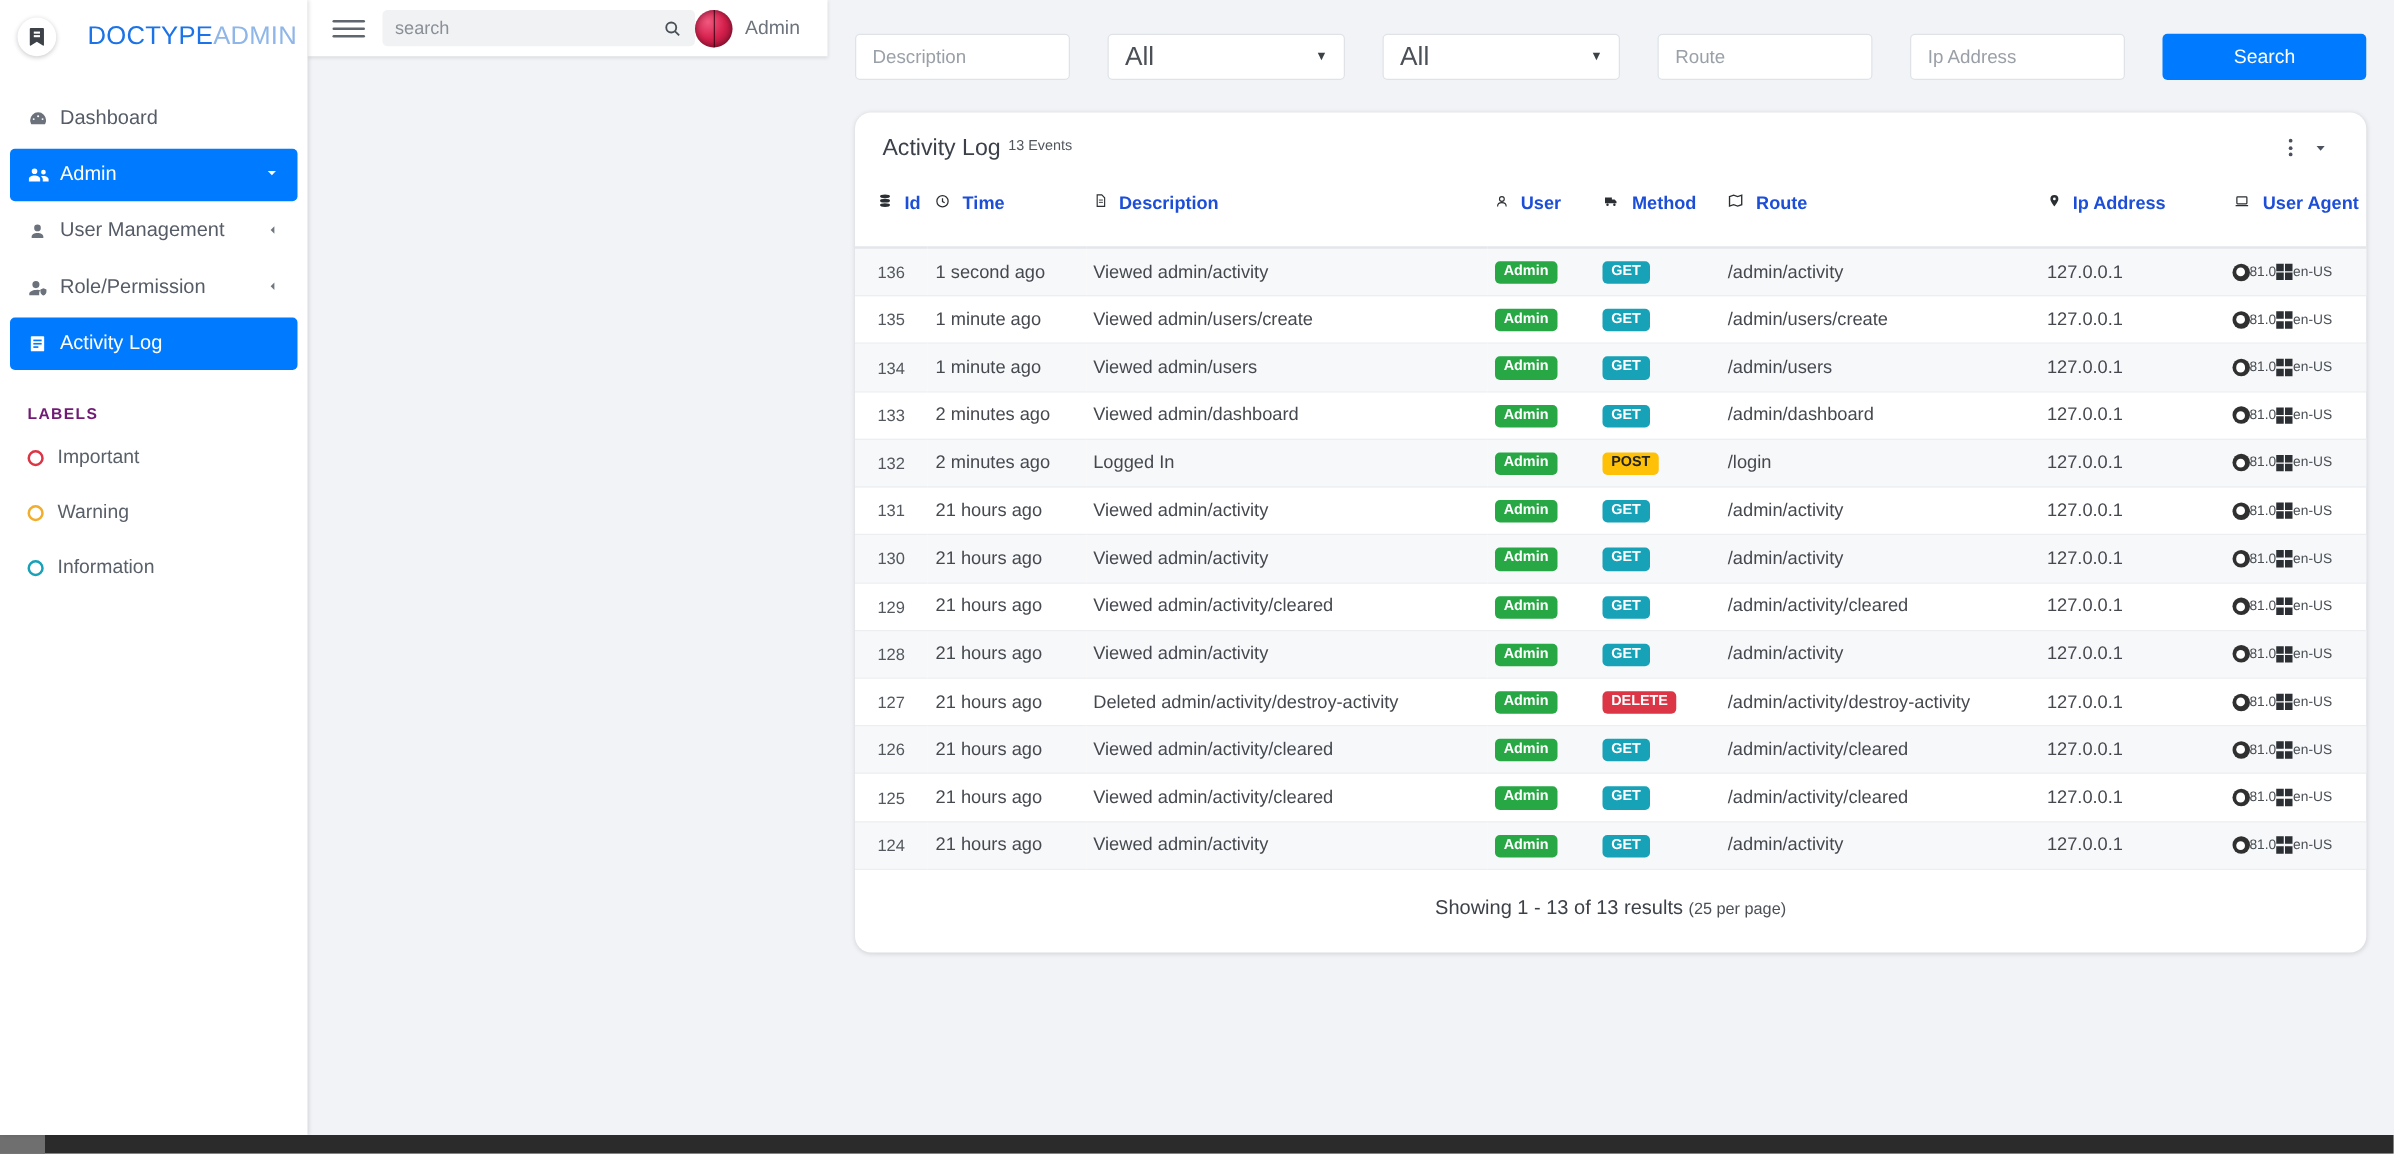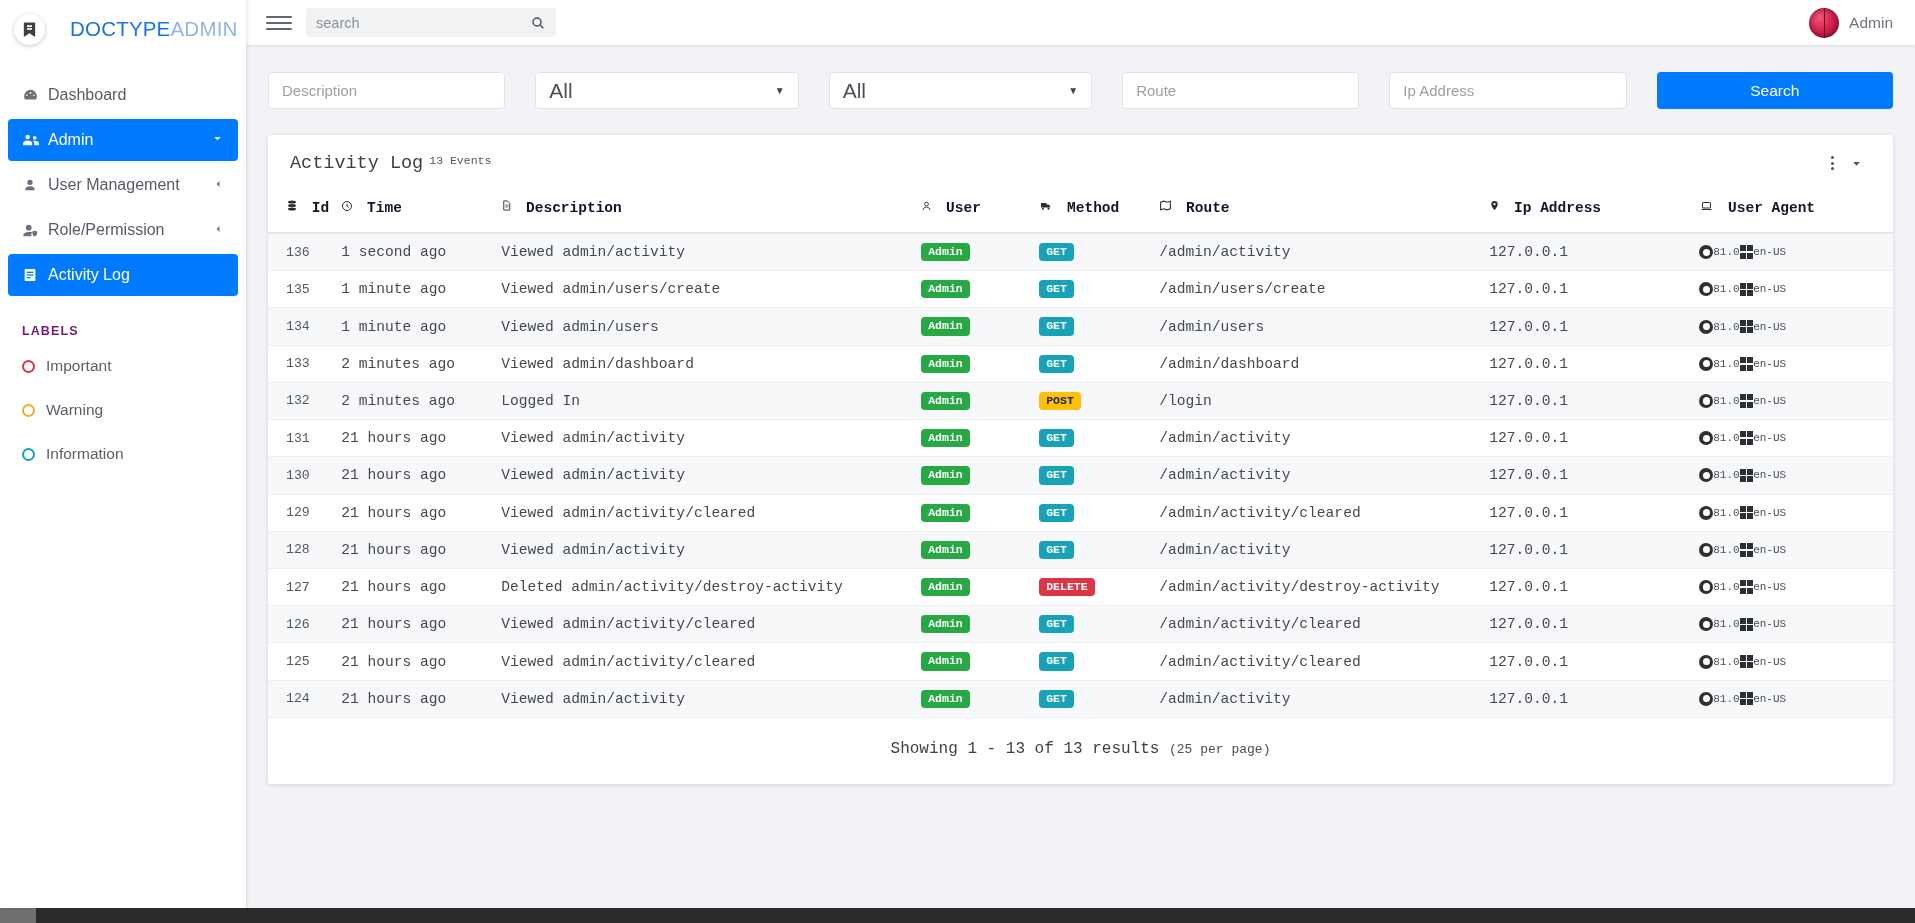--- a/index.html
+++ b/index.html
@@ -52,21 +52,21 @@
     letter-spacing: 1.1px; color: #701a75; font-weight: 700;
   }
   .label-item {
     display: flex; align-items: center; gap: 11px;
     height: 44px; padding-left: 22px; font-size: 15.5px; color: #5a6068;
     cursor: pointer;
   }
   .ring { width: 13px; height: 13px; border-radius: 50%; border: 2px solid #888; }
 
   
-  .main { flex: 1; height: 908px; display: flex; flex-direction: column; min-width: 0; }
+  .main { flex: 1; height: 908px; display: flex; flex-direction: row; min-width: 0; }
   .topbar {
     height: 45px; background: #fff; display: flex; align-items: center;
     padding: 0 22px 0 20px; box-shadow: 0 1px 3px rgba(0,0,0,.10);
     position: relative; z-index: 4;
   }
   .burger { width: 26px; height: 20px; display:flex; flex-direction:column;
             justify-content:center; gap:4px; cursor:pointer; margin-right: 14px;}
   .burger span { display:block; height:2px; background:#5f666e; border-radius:1px; }
   .search-box {
     width: 250px; height: 29px; background:#f1f2f4; border-radius:4px;
@@ -110,38 +110,37 @@
   .sel-val { font-size:21px; color:#4b5057; }
   .caret-dn { font-size:10px; color:#3c4146; }
   .btn-search {
     width: 243px; height: 37px; border:none; border-radius:4px;
     background:#007bff; color:#fff; font-family:inherit; font-size:15.5px;
     cursor:pointer;
   }
 
   
   .card {
-    background:#fff; border-radius:3px; box-shadow: 0 1px 4px rgba(0,0,0,.13);
+    background:#fff; border-radius:13px; box-shadow: 0 1px 4px rgba(0,0,0,.13);
     padding: 0 0 12px 0;
-    font-family: Liberation Mono, monospace;
   }
   .card-head {
     display:flex; align-items:center; height: 56px; padding: 0 22px 0 22px;
   }
   .card-title { font-size: 18.5px; color:#3c4149; font-weight:400; }
   .card-sub { font-size: 11.5px; color:#51565d; margin-left:6px; vertical-align: 4px; }
   .card-head-spacer{ flex:1; }
   .icon-btn { padding: 4px 8px; cursor:pointer; color:#4a5260; display:flex; align-items:center;}
   .kebab { display:flex; flex-direction:column; gap:2.5px; }
   .kebab i { width:3px; height:3px; background:#4a5260; border-radius:50%; display:block;}
 
   table { width:100%; border-collapse: collapse; }
   thead th {
-    text-align:left; font-size:14.5px; color:#0f172a; font-weight:bold;
-    padding: 8px 6px 16px 6px; border-bottom: 2px solid #e3e6ea;
+    text-align:left; font-size:14.5px; color:#1d4ed8; font-weight:bold;
+    padding: 8px 6px 26px 6px; border-bottom: 2px solid #e3e6ea;
     white-space: nowrap;
   }
   thead th .th-ico { margin-right:6px; font-size: 13px; color:#2b2f33; }
   tbody td {
     font-size:14.6px; color:#45494f; padding: 9px 6px; border-bottom:1px solid #eceef1;
     white-space:nowrap;
   }
   tbody tr:nth-child(odd) { background:#f7f8f9; }
   td.c-id { color:#53585e; font-size:13.2px; padding-left: 18px; }
   .col-id    { width: 52px; padding-left:18px !important; }

